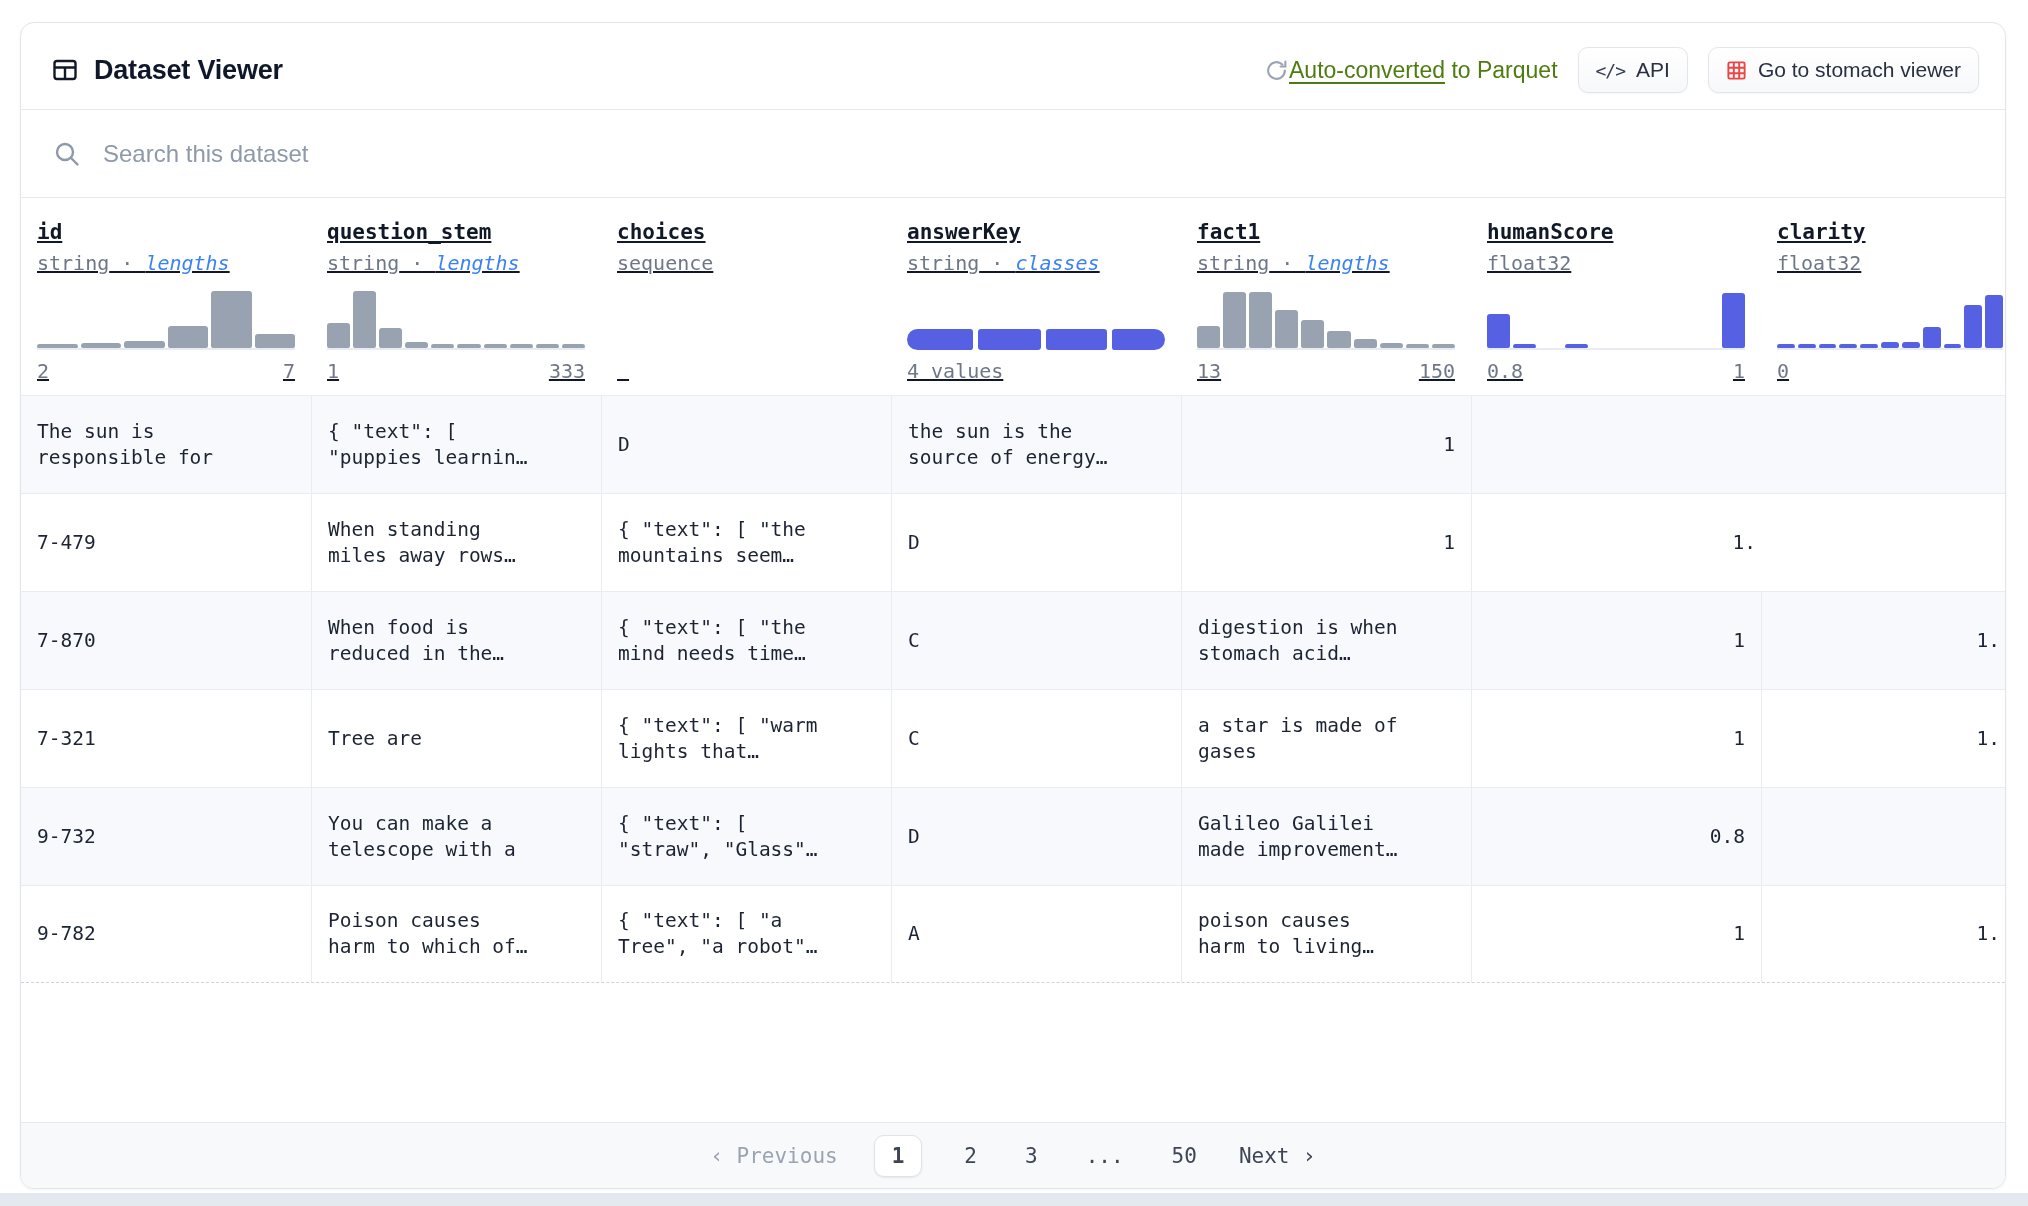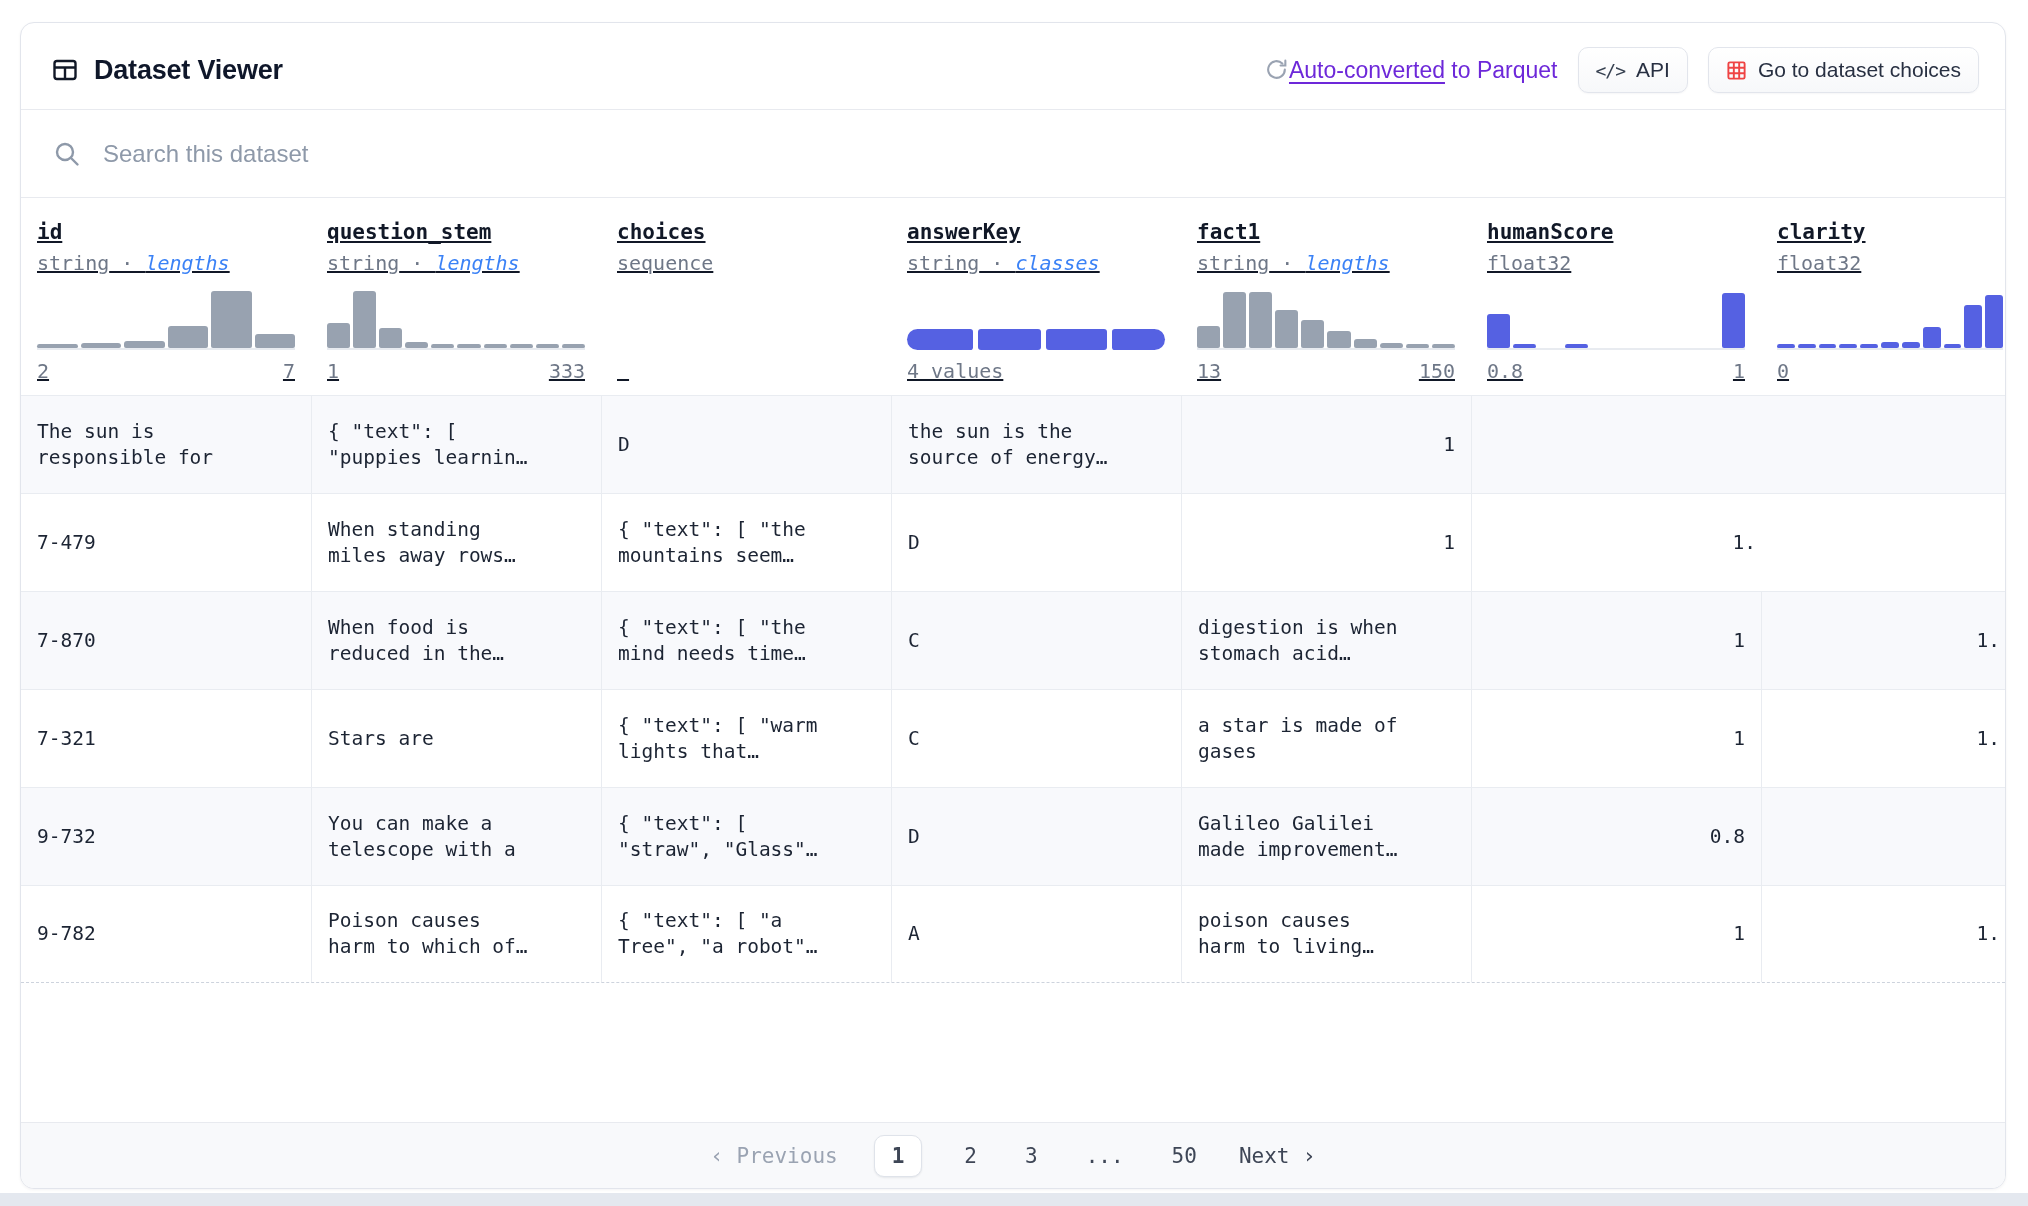--- a/index.html
+++ b/index.html
@@ -8,21 +8,21 @@
   .bottom-strip { position:absolute; left:0; right:0; bottom:0; height:13px; background:#e4e8ef; }
   .card { position:absolute; left:20px; top:22px; width:1986px; height:1167px;
           border:1.5px solid #e2e5ec; border-radius:14px; background:#fff; overflow:hidden;
           display:flex; flex-direction:column; box-shadow:0 1px 3px rgba(16,24,40,.05); }
 
   
   .card-header { display:flex; justify-content:space-between; align-items:center; padding:24px 26px 16px 30px; }
   .title-wrap { display:flex; align-items:center; gap:15px; }
   .title { font-size:27px; font-weight:700; color:#0f172a; letter-spacing:-.2px; }
   .header-right { display:flex; align-items:center; gap:20px; }
-  .auto-conv { display:flex; color:#6d28d9; font-size:23px; cursor:pointer; }
+  .auto-conv { display:flex; align-items:center; color:#4d7c0f; font-size:23px; cursor:pointer; }
   .auto-conv .u { text-decoration:underline; text-underline-offset:4px; text-decoration-thickness:1.5px; }
   .btn { display:flex; align-items:center; gap:11px; border:1.5px solid #e2e5ec; border-radius:10px;
          padding:10px 17px; font-size:21px; color:#283042; background:linear-gradient(#ffffff,#f7f8fa);
          cursor:pointer; box-shadow:0 1px 2px rgba(16,24,40,.04); white-space:nowrap; }
   .code-glyph { font-family:"DejaVu Sans Mono", monospace; font-size:18px; color:#374151; letter-spacing:-1px; }
 
   
   .controls { display:flex; gap:38px; padding:4px 30px 32px 30px; }
   .control { flex:1; }
   .control .lbl { font-size:24px; color:#3b4556; margin-bottom:17px; }
@@ -110,21 +110,21 @@
         <button class="btn">
           <span>
             <svg width="21" height="21" viewBox="0 0 22 22" fill="none" stroke="#ef4444" stroke-width="2">
               <rect x="2.5" y="2.5" width="17" height="17" rx="1.5"></rect>
               <line x1="8.2" y1="2.5" x2="8.2" y2="19.5"></line>
                 <line x1="13.8" y1="2.5" x2="13.8" y2="19.5"></line>
               <line x1="2.5" y1="8.2" x2="19.5" y2="8.2"></line>
                 <line x1="2.5" y1="13.8" x2="19.5" y2="13.8"></line>
             </svg>
           </span>
-          <span>Go to dataset choices</span>
+          <span>Go to stomach viewer</span>
         </button>
       </div>
     </div>
 
 
     <div class="search-row">
       <span>
         <svg width="28" height="28" viewBox="0 0 28 28" fill="none" stroke="#8e99a9" stroke-width="2.4" stroke-linecap="round">
           <circle cx="12" cy="12" r="8"></circle>
             <line x1="18" y1="18" x2="24.5" y2="24.5"></line>
@@ -281,21 +281,21 @@
             <div class="td">{ "text": [ "the
 mind needs time…</div>
             <div class="td">C</div>
             <div class="td">digestion is when
 stomach acid…</div>
             <div class="td right">1</div>
             <div class="td right tight">1.</div>
           </div>
           <div class="grid-row tr">
             <div class="td">7-321</div>
-            <div class="td">Stars are</div>
+            <div class="td">Tree are</div>
             <div class="td">{ "text": [ "warm
 lights that…</div>
             <div class="td">C</div>
             <div class="td">a star is made of
 gases</div>
             <div class="td right">1</div>
             <div class="td right tight">1.</div>
           </div>
           <div class="grid-row tr">
             <div class="td">9-732</div>

